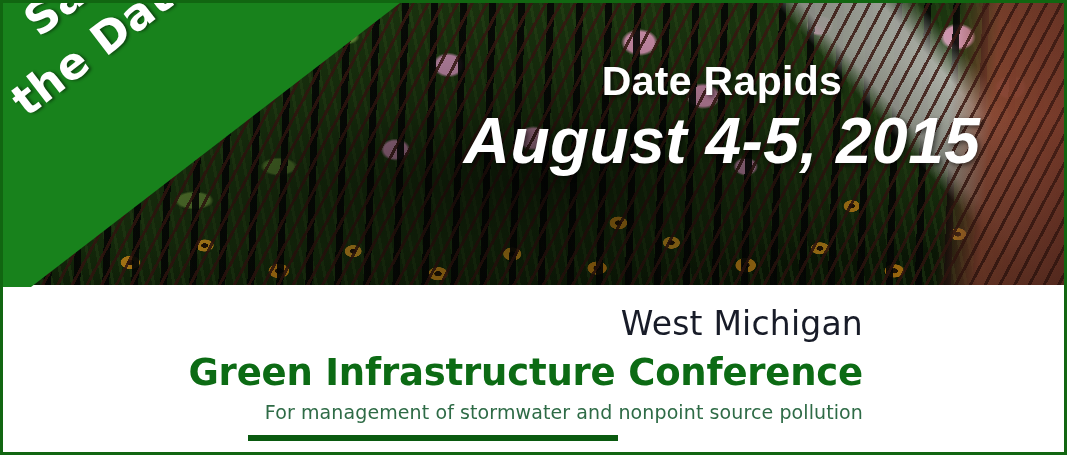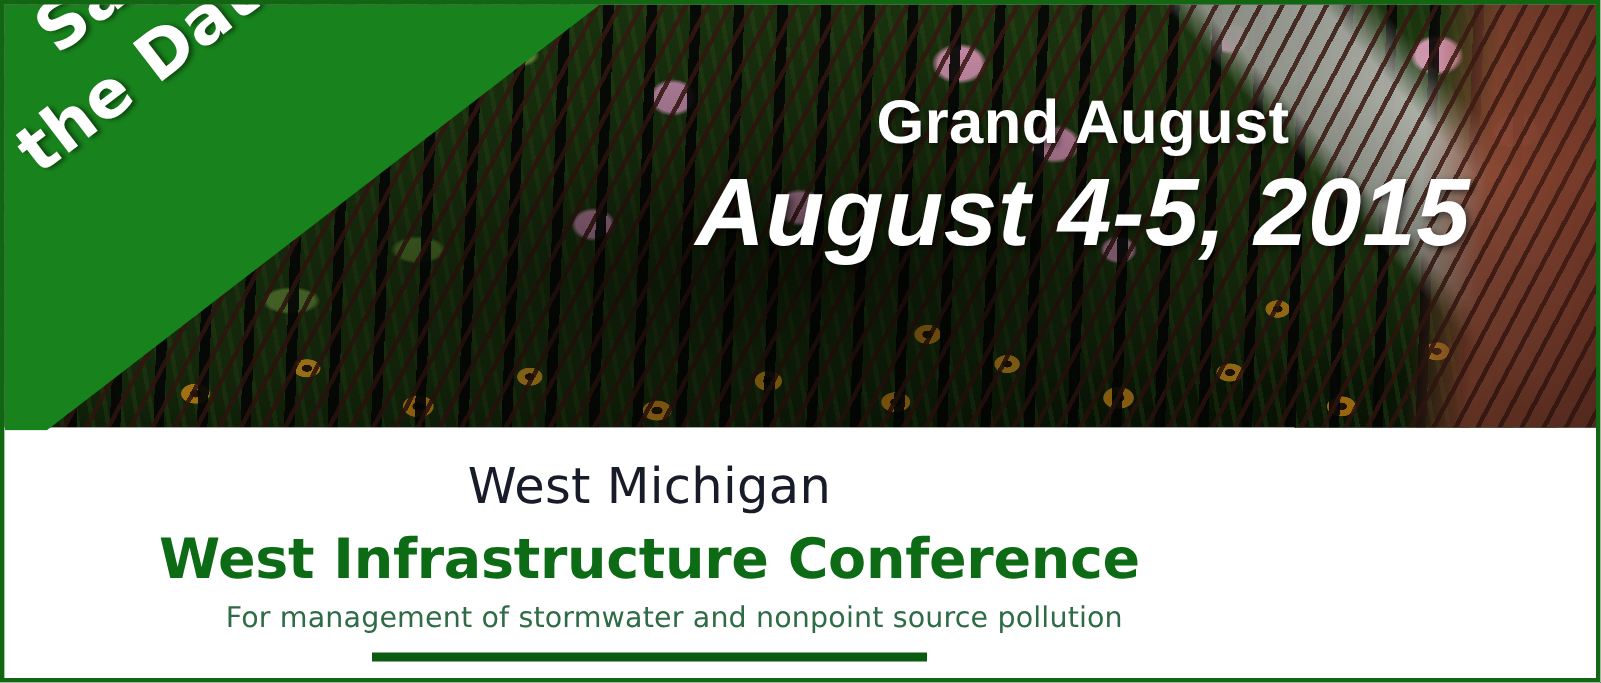--- a/index.html
+++ b/index.html
@@ -165,21 +165,21 @@
   }
 
   
   .panel {
     position: absolute;
     left: 0;
     top: 282px;
     width: 860px;
     height: 167px;
     background: #ffffff;
-    text-align: center;
+    text-align: right;
   }
   .region {
     margin: 22px 0 0 0;
     color: #181c28;
     font-family: "DejaVu Sans", sans-serif;
     font-weight: normal;
     font-size: 33px;
     line-height: 1;
     letter-spacing: .2px;
   }
@@ -219,24 +219,24 @@
     <div class="photo-dark"></div>
   </div>
 
   <div class="corner"></div>
   <div class="corner-text">
     <span class="l1">Save</span>
     <span class="l2">the Date!</span>
   </div>
 
   <div class="banner-heads">
-    <div class="city">Grand August</div>
+    <div class="city">Date Rapids</div>
     <div class="dates">August 4-5, 2015</div>
   </div>
 
   <div class="panel">
     <div class="region">West Michigan</div>
-    <div class="conf">West Infrastructure Conference</div>
+    <div class="conf">Green Infrastructure Conference</div>
     <div class="tagline">For management of stormwater and nonpoint source pollution</div>
     <div class="rule"></div>
   </div>
 
 </div>
 
 </body></html>

